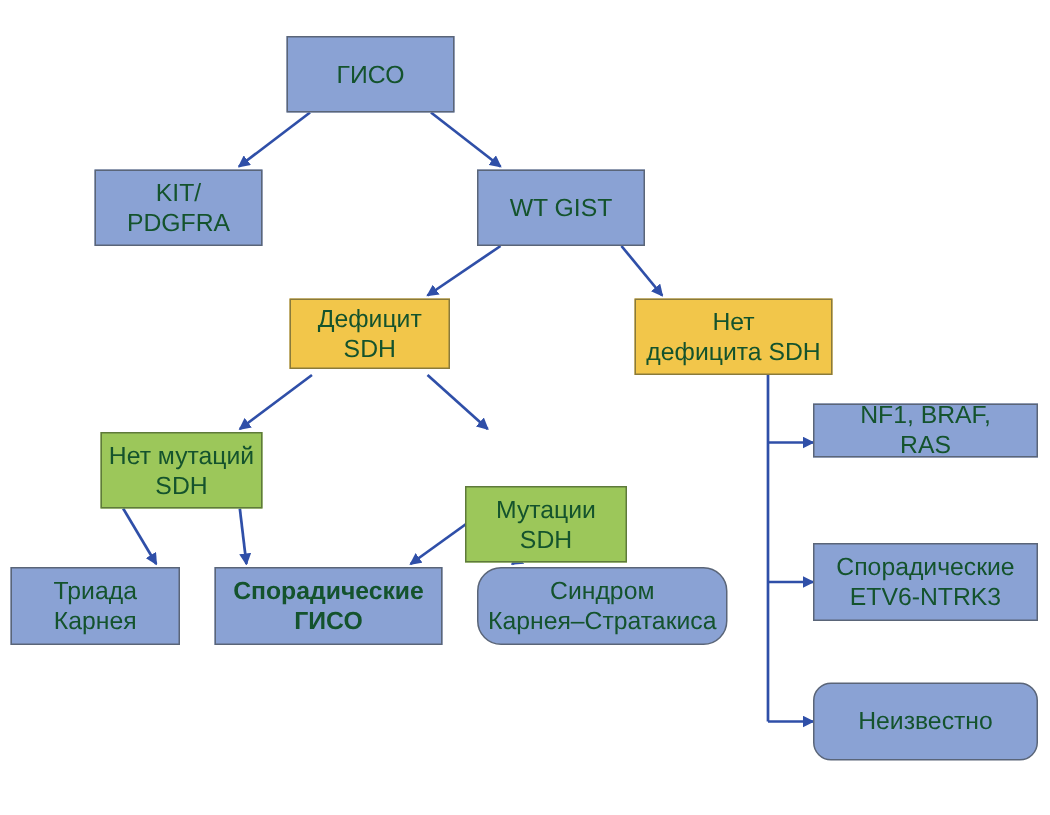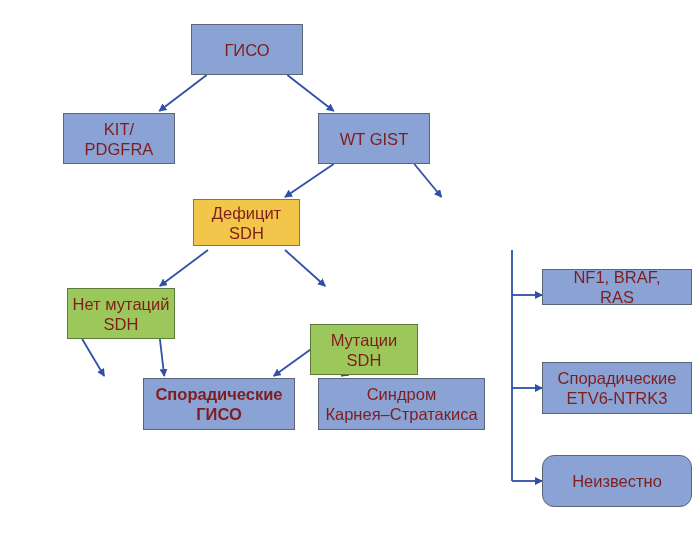--- a/index.html
+++ b/index.html
@@ -1,21 +1,21 @@
 <!DOCTYPE html>
 <html><head>
 <meta charset="utf-8">
 <style>
   html, body { margin:0; padding:0; background:#ffffff; }
   body { width:700px; height:543px; position:relative; overflow:hidden;
          font-family:"Liberation Sans", "DejaVu Sans", sans-serif; }
   #canvas { position:absolute; left:0; top:0; width:700px; height:543px; }
   .node { position:absolute; box-sizing:border-box; border:1px solid #5a6578;
           display:flex; align-items:center; justify-content:center; text-align:center;
-          font-size:16.5px; line-height:20px; color:#7f1d1d; white-space:pre-line; }
+          font-size:16.5px; line-height:20px; color:#14532d; white-space:pre-line; }
   .blue { background:#8aa2d4; }
   .yellow { background:#f2c64a; border-color:#8a7a3a; }
   .green { background:#9cc75a; border-color:#5e7a3a; }
   svg#edges { position:absolute; left:0; top:0; }
 </style>
 </head>
 <body>
 
 <div id="canvas">
   <svg id="edges" width="700" height="543">
@@ -39,26 +39,30 @@
       <line x1="512" y1="481" x2="542" y2="481" stroke="#2f4fa8" stroke-width="1.8" marker-end="url(#arrowhead)"></line>
       <line x1="512" y1="250" x2="512" y2="481" stroke="#2f4fa8" stroke-width="1.8"></line>
     </svg>
 
   <div class="node blue" id="n-giso" style="left:191px;top:24px;width:112px;height:51px;">ГИСО</div>
   <div class="node blue" id="n-wt_gist" style="left:318px;top:113px;width:112px;height:51px;">WT GIST</div>
   <div class="node blue" id="n-kit_pdgfra" style="left:63px;top:113px;width:112px;height:51px;">KIT/
 PDGFRA</div>
   <div class="node yellow" id="n-sdh_deficient" style="left:193px;top:199px;width:107px;height:47px;">Дефицит
 SDH</div>
+  <div class="node yellow" id="n-sdh_not_deficient" style="left:423px;top:199px;width:132px;height:51px;">Нет
+дефицита SDH</div>
   <div class="node green" id="n-no_sdh_mutations" style="left:67px;top:288px;width:108px;height:51px;">Нет мутаций
 SDH</div>
   <div class="node green" id="n-sdh_mutations" style="left:310px;top:288px;width:108px;height:51px;margin-top:36px;">Мутации
 SDH</div>
+  <div class="node blue" id="n-carney_triad" style="left:7px;top:378px;width:113px;height:52px;">Триада
+Карнея</div>
   <div class="node blue" id="n-sporadic_giso" style="left:143px;top:378px;width:152px;height:52px;font-weight:bold;">Спорадические
 ГИСО</div>
-  <div class="node blue" id="n-carney_stratakis" style="left:318px;top:378px;width:167px;height:52px;">Синдром
+  <div class="node blue" id="n-carney_stratakis" style="left:318px;top:378px;width:167px;height:52px;border-radius:16px;">Синдром
 Карнея–Стратакиса</div>
   <div class="node blue" id="n-nf1_braf_ras" style="left:542px;top:269px;width:150px;height:36px;">NF1, BRAF,
 RAS</div>
   <div class="node blue" id="n-etv6_ntrk3" style="left:542px;top:362px;width:150px;height:52px;">Спорадические
 ETV6-NTRK3</div>
   <div class="node blue" id="n-unknown" style="left:542px;top:455px;width:150px;height:52px;border-radius:12px;">Неизвестно</div>
 </div>
 
 </body></html>

